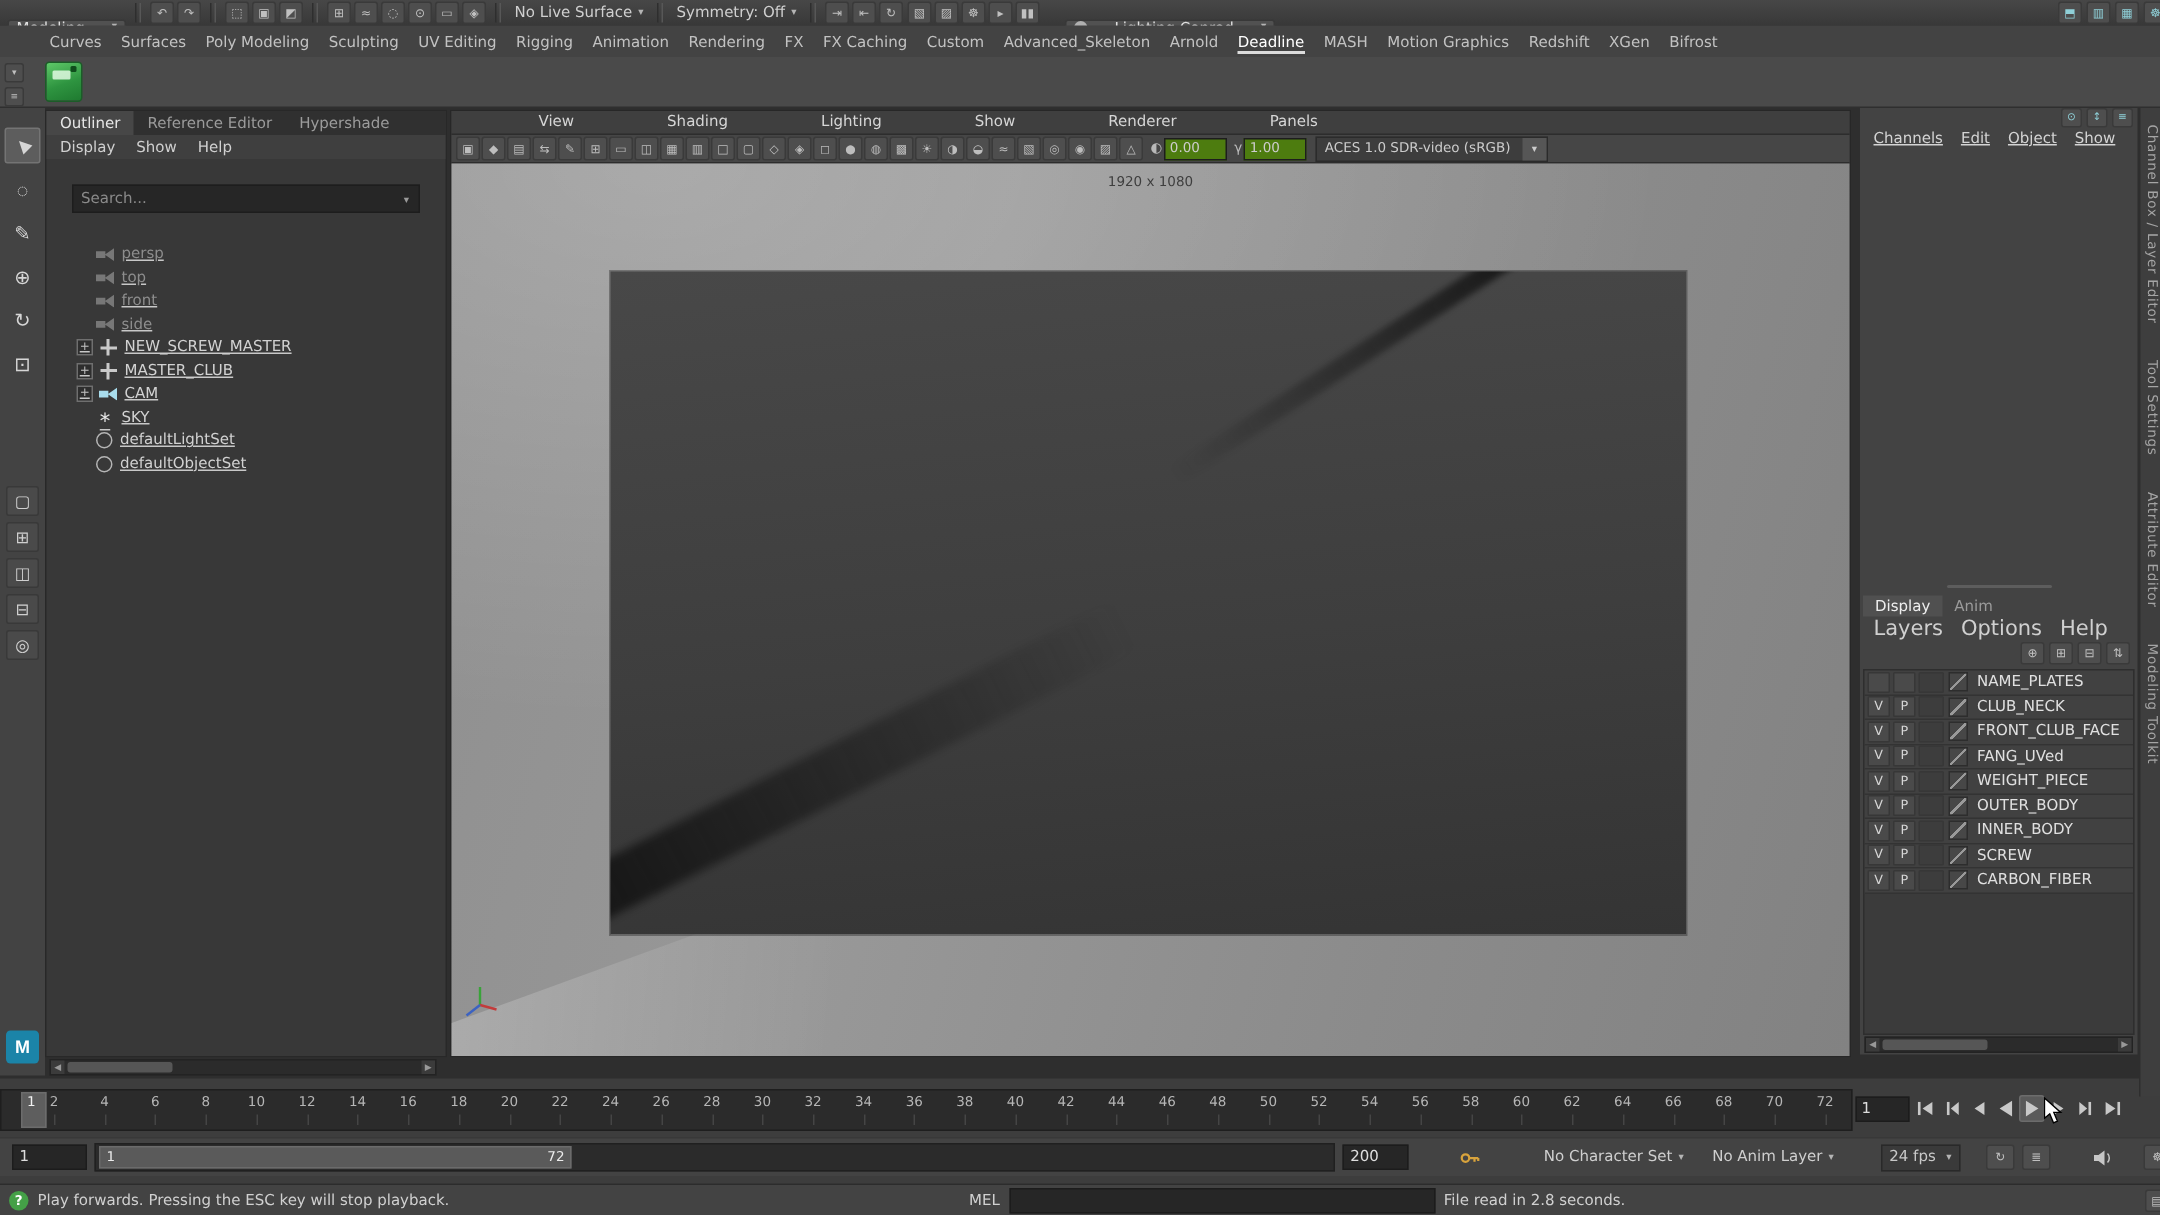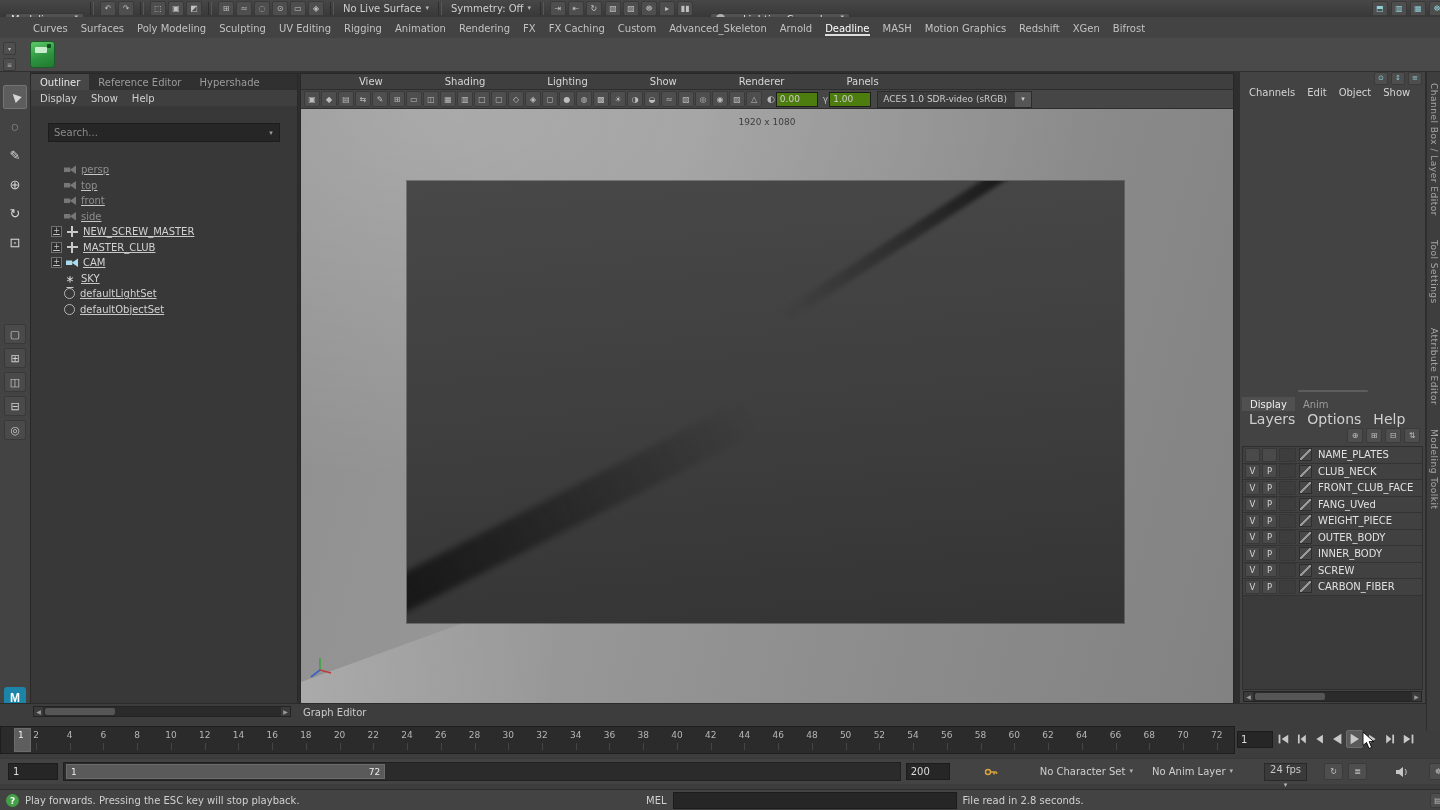--- a/index.html
+++ b/index.html
@@ -101,21 +101,21 @@
   .render-image::before{content:"";position:absolute;left:-70px;bottom:90px;width:440px;height:36px;
       background:linear-gradient(to right,#141414,rgba(18,18,18,0));transform:rotate(-27deg);filter:blur(3px);}
   .render-image::after{content:"";position:absolute;right:30px;top:38px;width:340px;height:13px;
       background:linear-gradient(to left,#0e0e0e,rgba(14,14,14,0));transform:rotate(-33deg);filter:blur(2px);}
   .axis{position:absolute;left:6px;bottom:24px;width:26px;height:26px;z-index:3;}
   
   #channelpanel{position:absolute;left:1240px;top:71px;width:185px;height:632px;background:#434343;z-index:2;}
   .cb-header{height:13px;display:flex;justify-content:flex-end;gap:3px;padding:1px 3px 0 0;}
   .cb-header .ic{width:12px;height:11px;font-size:7px;color:#8fd0d8;}
   .cb-menus{height:15px;display:flex;gap:12px;align-items:center;padding:0 9px;font-size:10px;color:#d4d4d4;}
-  .cb-menus span{cursor:pointer;}
+  .cb-menus span{cursor:pointer;text-decoration:underline;}
   .cb-empty{margin-top:120px;padding:0 16px;text-align:center;font-size:10px;color:#b4b4b4;line-height:1.5;}
   .cb-splitter{position:absolute;top:316px;left:0;width:100%;height:7px;display:flex;align-items:center;justify-content:center;cursor:row-resize;}
   .cb-splitter::after{content:"";width:70px;height:2px;background:#5d5d5d;border-radius:1px;}
   .le-tabs{position:absolute;top:326px;left:2px;display:flex;height:14px;font-size:10px;color:#9b9b9b;}
   .le-tab{padding:0 8px;display:flex;align-items:center;cursor:pointer;}
   .le-tabs .le-tab:nth-of-type(1){background:#505050;color:#eee;}
   .le-menus{position:absolute;top:341px;left:2px;display:flex;gap:12px;height:14px;align-items:center;padding:0 7px;font-size:14px;color:#d0d0d0;}
   .le-menus span{cursor:pointer;}
   .le-icons{position:absolute;top:357px;right:5px;display:flex;gap:3px;}
   .layer-list{position:absolute;top:375px;left:2px;right:2px;bottom:13px;background:#3b3b3b;border:1px solid #2e2e2e;overflow:hidden;}
@@ -570,23 +570,20 @@
   </div>
 
   <div id="rail" data-name="sidebar-tabs">
 
   <span class="rail-tab" data-name="sidebar-tab">Channel Box / Layer Editor</span>
       <span class="rail-tab" data-name="sidebar-tab">Tool Settings</span>
       <span class="rail-tab" data-name="sidebar-tab">Attribute Editor</span>
       <span class="rail-tab" data-name="sidebar-tab">Modeling Toolkit</span>
     </div>
 
-  <div id="graphbar" data-name="graph-editor-bar">
-    <span class="gb-label" data-name="graph-editor-label">Graph Editor</span>
-  </div>
   <div class="hscroll" style="left:33px;top:706px;width:256px;" data-name="outliner-horizontal-scrollbar">
     <span class="hs-btn" data-name="scroll-left-icon">◀</span>
     <span class="hs-track" data-name="scroll-track">
         <span class="hs-thumb" data-name="scroll-thumb"></span>
       </span>
     <span class="hs-btn" data-name="scroll-right-icon">▶</span>
   </div>
 
   <div id="timeline" data-name="time-slider">
     <div class="ticks" data-name="frame-ticks">
@@ -695,21 +692,21 @@
       <path d="M7.5 8h6M11 8v2.5M13.5 8v2" stroke="#d8a33c" stroke-width="1.5" fill="none"></path>
     </svg>
     <div class="dd" style="margin-left:36px;" data-name="character-set-dropdown">
       <span data-name="character-set-label">No Character Set</span>
       <span class="chev" data-name="chevron-down-icon">▾</span>
     </div>
     <div class="dd" style="margin-left:14px;" data-name="anim-layer-dropdown">
       <span data-name="anim-layer-label">No Anim Layer</span>
       <span class="chev" data-name="chevron-down-icon">▾</span>
     </div>
-    <div class="fps-box" style="margin-left:26px;flex-direction:column;" data-name="fps-dropdown">
+    <div class="fps-box" style="margin-left:26px;" data-name="fps-dropdown">
       <span data-name="fps-label">24 fps</span>
       <span class="chev" data-name="chevron-down-icon">▾</span>
     </div>
     <span class="ic" style="margin-left:12px;width:17px;height:15px;" data-name="loop-playback-icon">↻</span>
     <span class="ic" style="width:17px;height:15px;" data-name="cached-playback-icon">≣</span>
     <svg style="margin-left:22px;width:16px;height:16px;flex:none;cursor:pointer;" viewBox="0 0 16 16" data-name="mute-icon">
       <path d="M2 6h3l4-3v10L5 10H2z" fill="#c6c6c6"></path>
       <path d="M11 5c1.6 1.6 1.6 4.4 0 6" stroke="#c6c6c6" fill="none"></path>
     </svg>
     <span class="ic" style="margin-left:14px;width:17px;height:15px;" data-name="animation-preferences-icon">☸</span>

